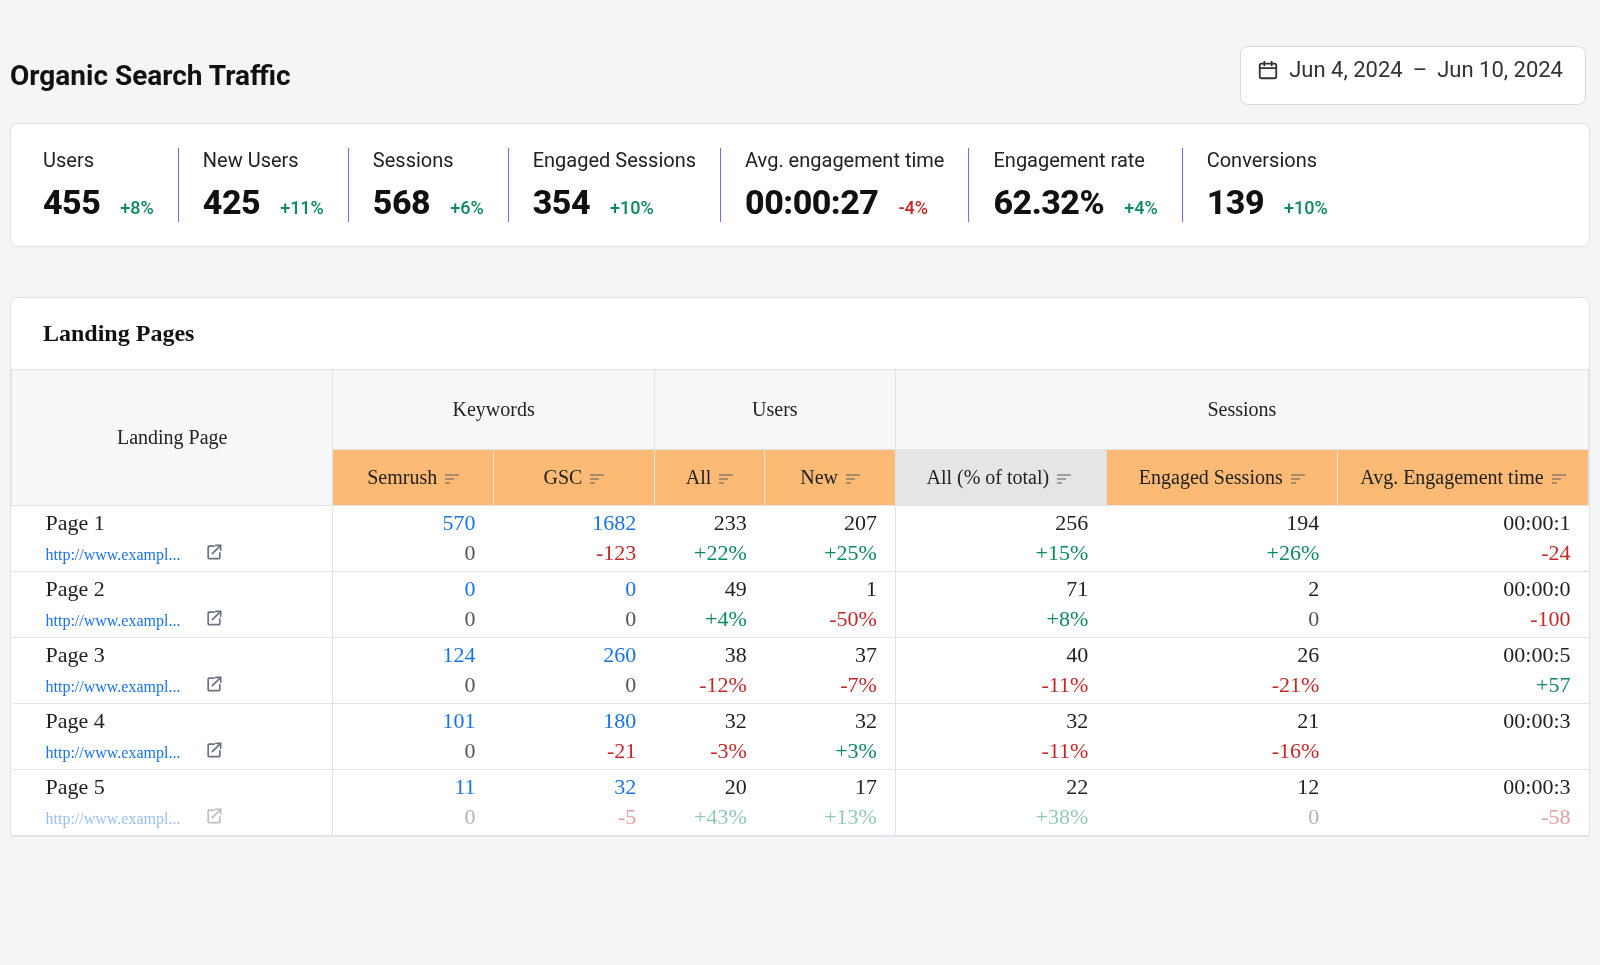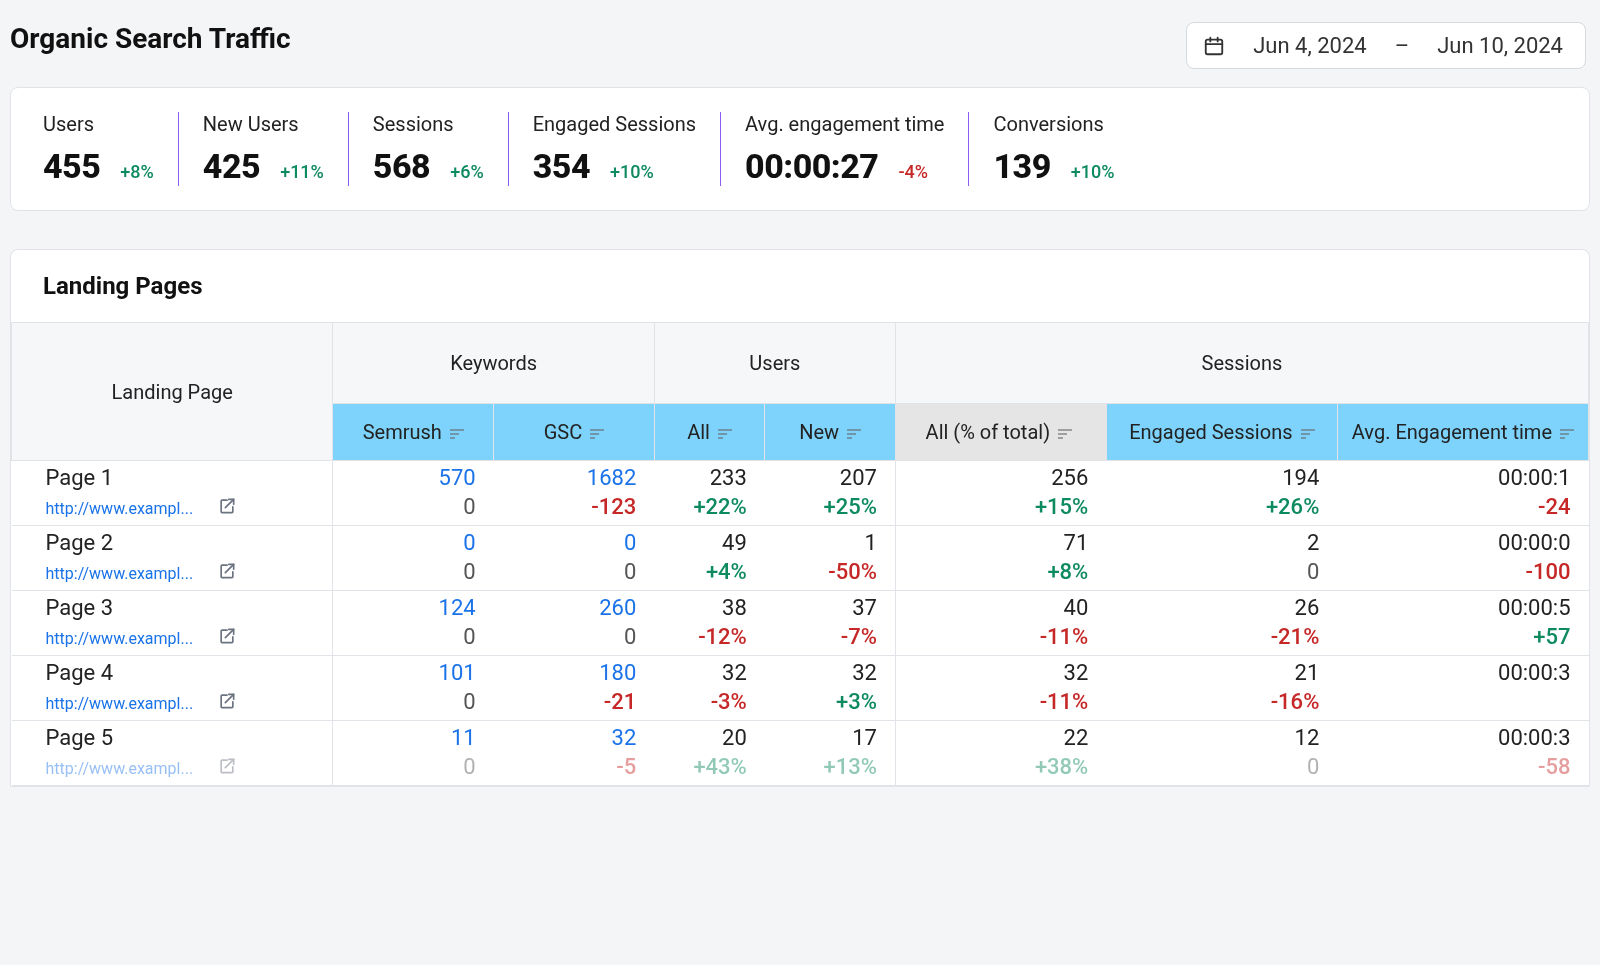--- a/index.html
+++ b/index.html
@@ -9,36 +9,38 @@
     color: #111;
     font-size: 16px;
     width: 1600px;
     height: 965px;
     overflow: hidden;
     padding: 0 10px;
   }
   
   .header-row {
     display: flex;
+    align-items: center;
     justify-content: space-between;
     padding: 22px 4px 14px 0;
+    margin-top: 24px;
   }
   .page-title {
     font-size: 28px;
     font-weight: 700;
     color: #111;
   }
   .date-picker {
     background: #fff;
     border: 1px solid #d6d9de;
     border-radius: 8px;
-    padding: 10px 22px 10px 16px;
+    padding: 10px 22px 22px 16px;
     display: flex;
     align-items: center;
-    gap: 28px;
+    gap: 10px;
     font-size: 22px;
     color: #333;
     cursor: pointer;
   }
   .date-sep { color: #333; }
   .cal-icon svg { display:block; }
   
   .stats-card {
     background: #fff;
     border: 1px solid #e1e3e8;
@@ -66,21 +68,22 @@
     color: #111;
     letter-spacing: -0.5px;
   }
   .delta-pos { color: #0e8a5f; font-size: 18px; font-weight: 500; }
   .delta-neg { color: #c62828; font-size: 18px; font-weight: 500; }
   
   .lp-card {
     background: #fff;
     border: 1px solid #e1e3e8;
     border-radius: 8px 8px 0 0;
-    margin-top: 38px;
+    margin-top: 50px;
+    font-family: Liberation Serif, serif;
   }
   .lp-title {
     font-size: 24px;
     font-weight: 700;
     padding: 22px 28px 22px 32px;
   }
   table.lp {
     width: 100%;
     border-collapse: collapse;
     table-layout: fixed;
@@ -98,21 +101,21 @@
   }
   table.lp thead th.lpcol {
     background: #f6f7f9;
     text-align: left;
     padding-left: 34px;
     font-weight: 400;
     color: #222;
     vertical-align: middle;
   }
   table.lp thead tr.sub th {
-    background: #7dd3fc;
+    background: #fdba74;
     font-weight: 400;
     color: #222;
     padding: 16px 12px;
     text-align: center;
     white-space: nowrap;
   }
   table.lp thead tr.sub th.highlight {
     background: #e5e5e5;
     padding-left: 8px;
   }
@@ -203,20 +206,27 @@
     </div>
   </div>
   <div class="stat">
     <div class="stat-label">Avg. engagement time</div>
     <div class="stat-value-row">
       <span class="stat-value">00:00:27</span>
       <span class="delta-neg">-4%</span>
     </div>
   </div>
   <div class="stat">
+    <div class="stat-label">Engagement rate</div>
+    <div class="stat-value-row">
+      <span class="stat-value">62.32%</span>
+      <span class="delta-pos">+4%</span>
+    </div>
+  </div>
+  <div class="stat">
     <div class="stat-label">Conversions</div>
     <div class="stat-value-row">
       <span class="stat-value">139</span>
       <span class="delta-pos">+10%</span>
     </div>
   </div>
 </div>
 
 <div class="lp-card">
   <div class="lp-title">Landing Pages</div>

